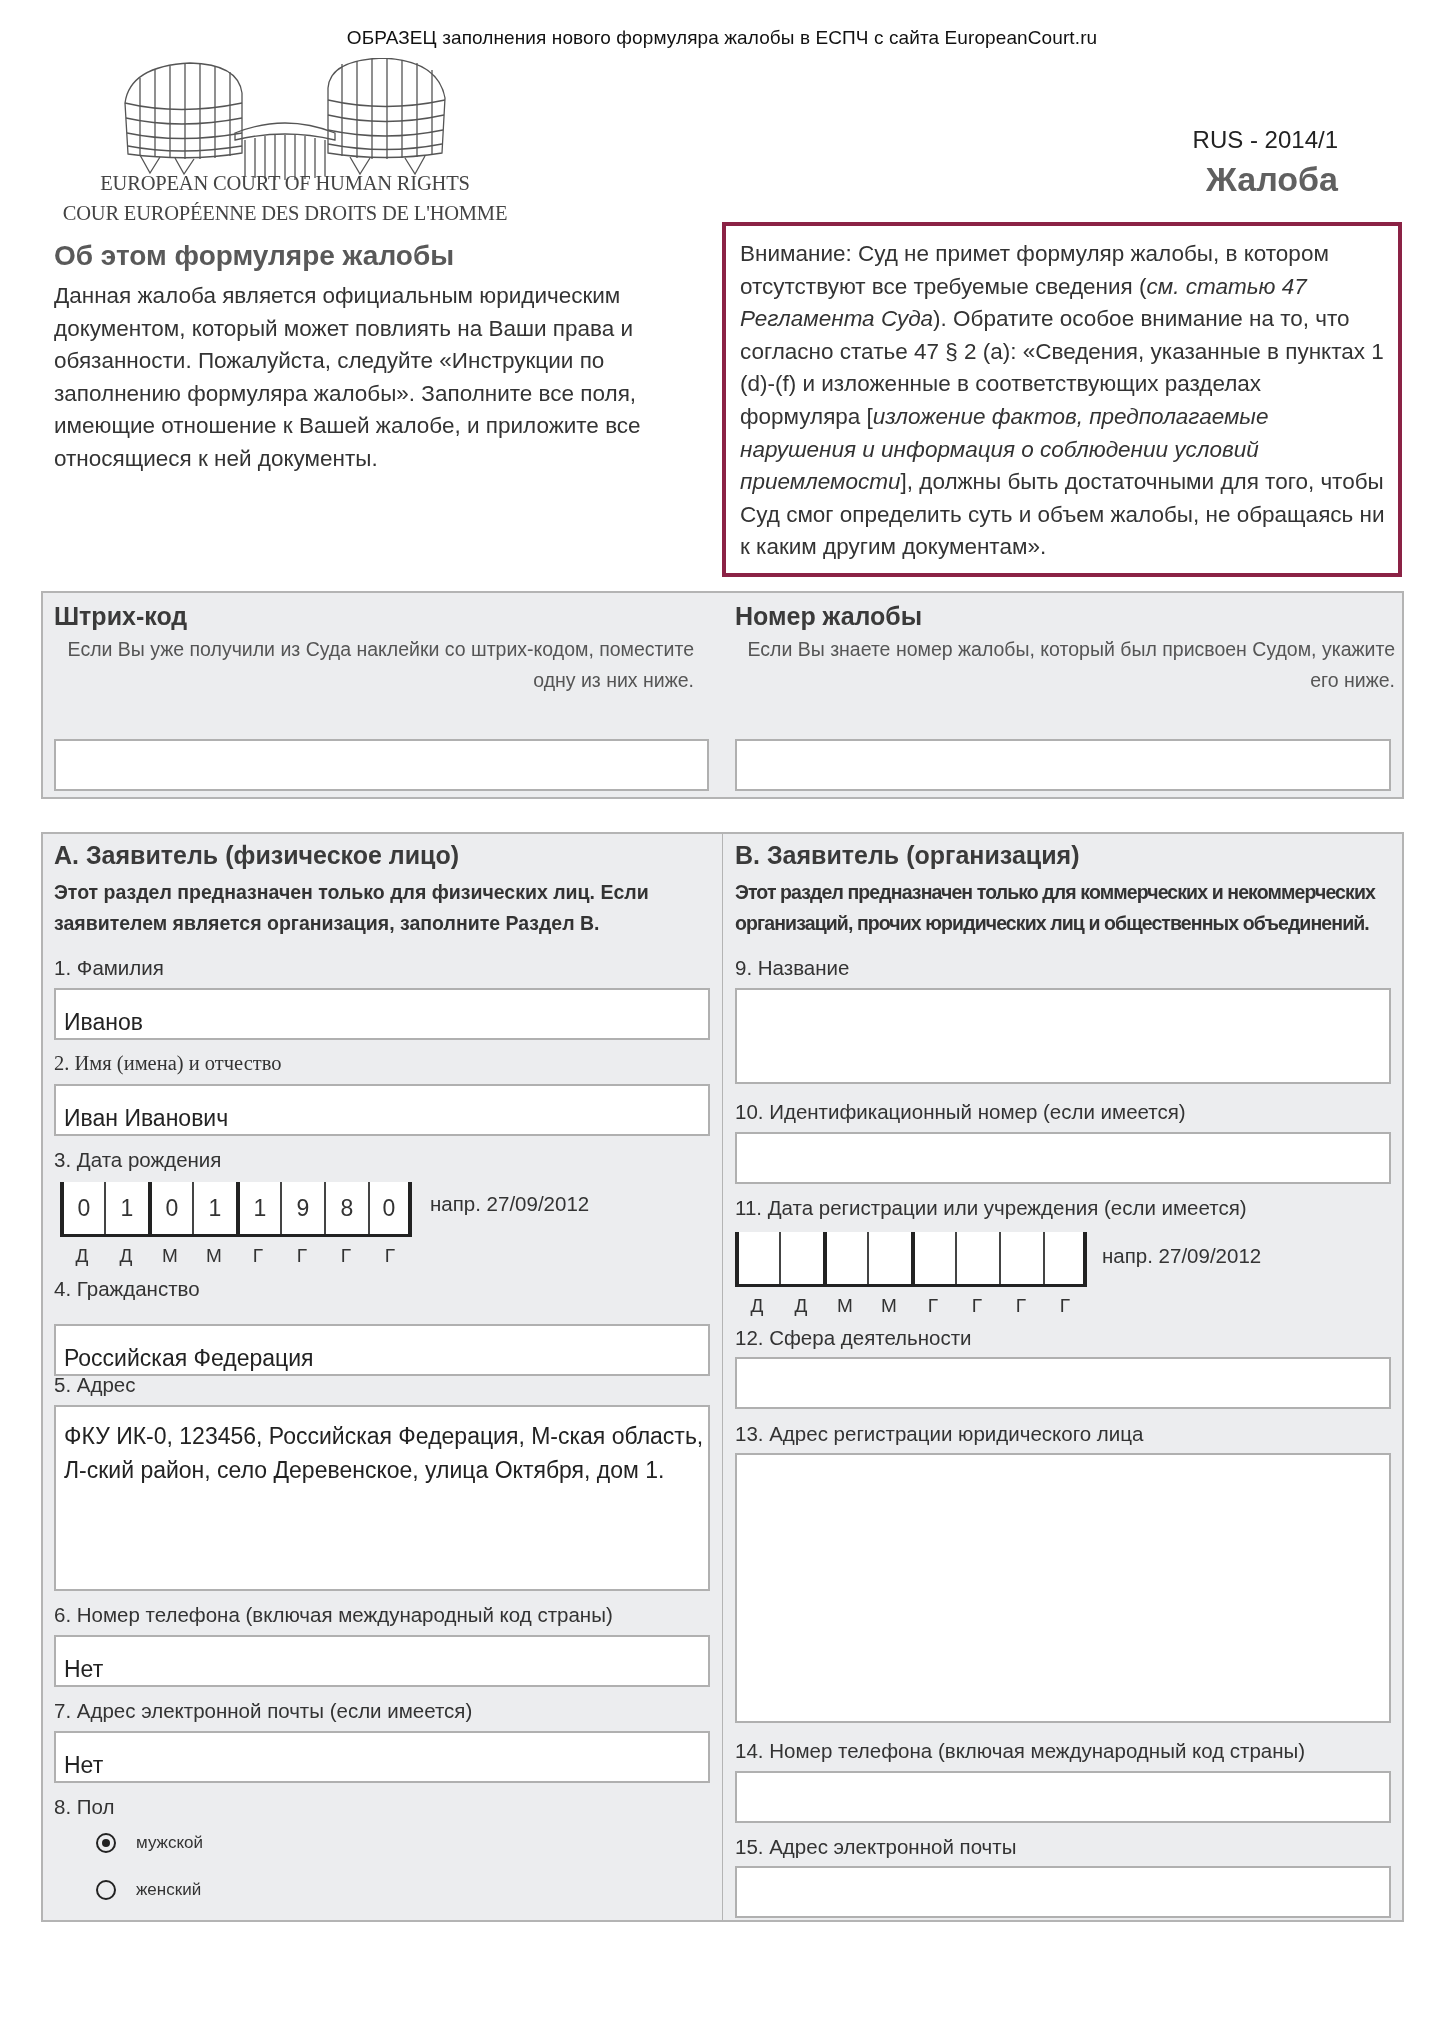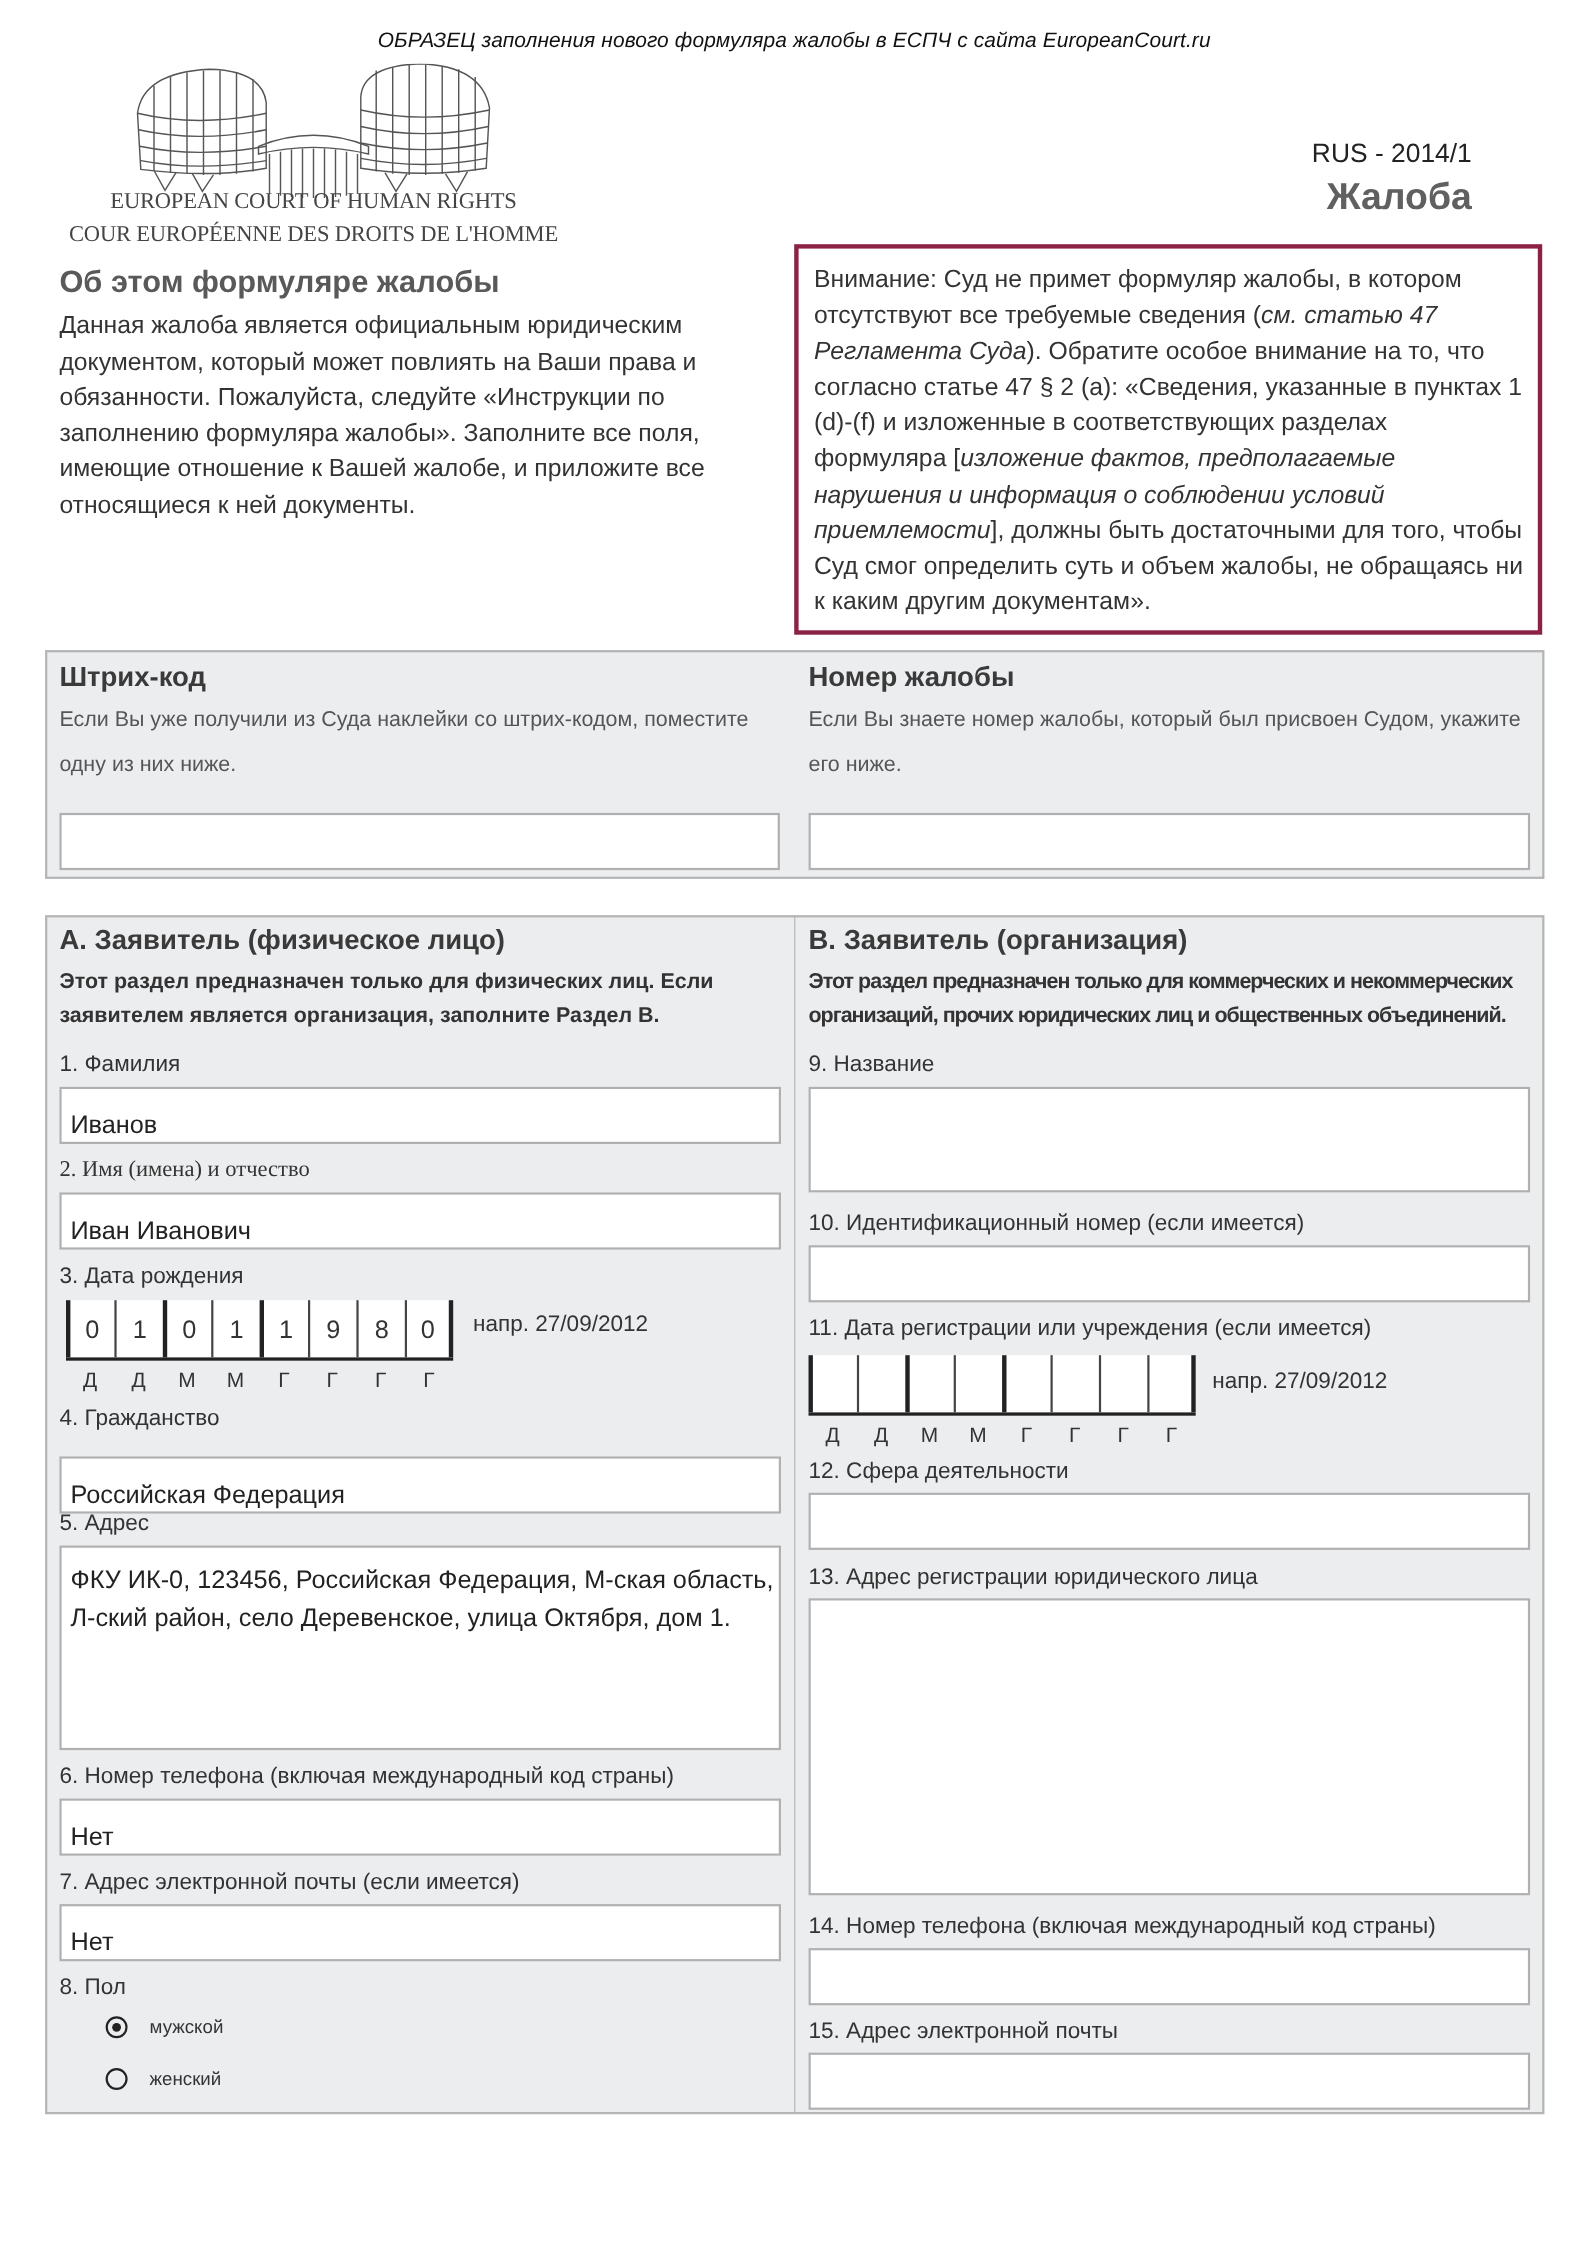--- a/index.html
+++ b/index.html
@@ -1,30 +1,30 @@
 <!DOCTYPE html>
 <html><head>
 <meta charset="utf-8">
 <style>
   html, body { margin: 0; padding: 0; background: #ffffff; }
   body { width: 1444px; height: 2042px; position: relative; overflow: hidden;
          font-family: "Liberation Sans", "DejaVu Sans", sans-serif; color: #1e1e1e; }
   .abs { position: absolute; }
-  .watermark { left: 0; width: 1444px; top: 27px; text-align: center; font-size: 19px; color: #111; letter-spacing: 0.1px; font-style: italic; }
+  .watermark { left: 0; width: 1444px; top: 27px; text-align: center; font-size: 19px; color: #111; letter-spacing: 0.1px; }
   .logo { left: 120px; top: 58px; width: 330px; height: 125px; }
   .logo-text { left: 50px; width: 470px; text-align: center; font-family: "Liberation Serif", "DejaVu Serif", serif; color: #444; font-size: 20.5px; letter-spacing: -0.2px; }
   .form-code { right: 106px; top: 126px; font-size: 24px; color: #222; text-align: right; margin-left: 12px; }
   .form-title { right: 106px; top: 160px; font-size: 34px; font-weight: bold; color: #606060; text-align: right; }
   .about-title { left: 54px; top: 240px; font-size: 28px; font-weight: bold; color: #595959; }
   .about-body { left: 54px; top: 280px; width: 640px; font-size: 22.5px; line-height: 32.5px; color: #333; }
   .notice { left: 722px; top: 222px; width: 680px; height: 355px; border: 4px solid #8b2245; box-sizing: border-box; padding: 12px 12px 0 14px; font-size: 22.5px; line-height: 32.6px; color: #333; background: #fff; }
   .notice i { font-style: italic; }
   .gray-box { background: #ecedef; border: 2px solid #b4b4b4; box-sizing: border-box; }
   .sec-title { font-size: 25px; font-weight: bold; color: #3a3a3a; }
-  .sec-hint { font-size: 19.5px; line-height: 41px; color: #555; }
+  .sec-hint { font-size: 19.5px; line-height: 31px; color: #555; text-align: right; }
   .input-box { background: #fff; border: 2px solid #b0b0b0; box-sizing: border-box; font-size: 23px; color: #222; padding: 16px 0 0 8px; display: flex; align-items: center; }
   .input-box.multi { align-items: flex-start; padding-top: 12px; line-height: 34px; }
   .flabel { font-size: 20.5px; color: #333; }
   .divider-v { width: 1px; background: #b4b4b4; }
   .sec-sub { font-size: 19.5px; font-weight: bold; color: #333; line-height: 31px; }
   .date-grid { display: flex; height: 52px; background: #fff; border-bottom: 3px solid #222; }
   .date-cell { width: 44px; box-sizing: border-box; border-left: 2px solid #444; display: flex; align-items: center; justify-content: center; font-size: 23px; color: #333; }
   .date-cell.major { border-left: 4px solid #222; }
   .date-cell.last { border-right: 4px solid #222; }
   .date-cap { display: flex; margin-top: 8px; }

